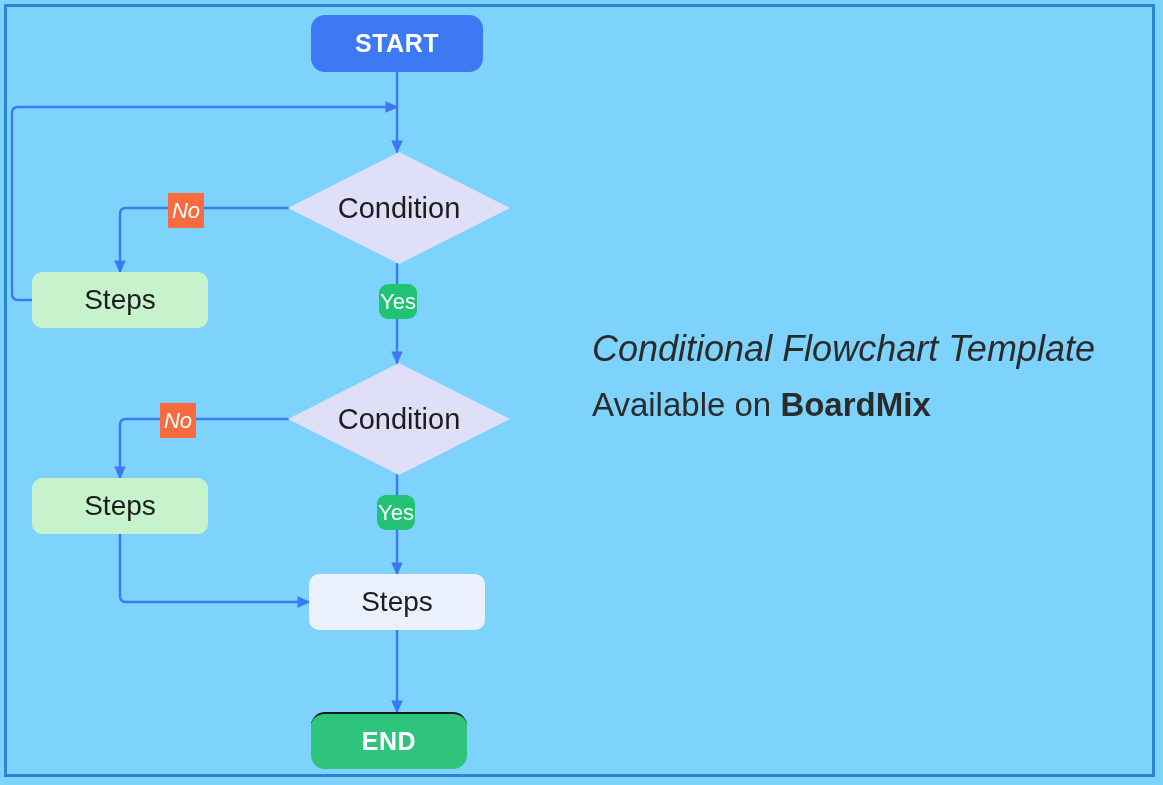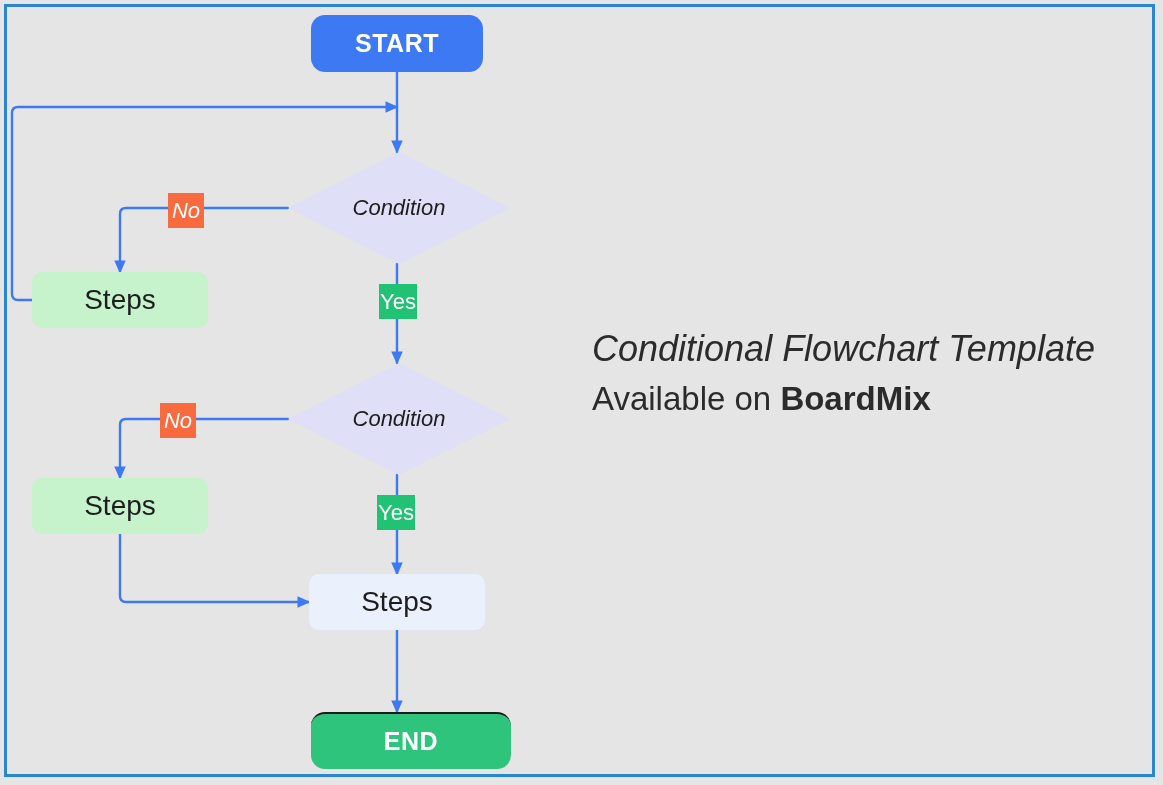--- a/index.html
+++ b/index.html
@@ -8,21 +8,21 @@
     padding: 0;
     background: #ffffff;
   }
   body {
     font-family: "Liberation Sans", sans-serif;
   }
   #canvas {
     position: relative;
     width: 1163px;
     height: 785px;
-    background: #e5e5e5;
+    background: #7dd3fc;
     overflow: hidden;
   }
   #frame-border {
     position: absolute;
     left: 4px;
     top: 4px;
     width: 1151px;
     height: 773px;
     border: 3px solid #2b86d0;
     box-sizing: border-box;
@@ -53,21 +53,21 @@
     font-weight: bold;
     letter-spacing: 0.5px;
   }
   #node-start {
     left: 311px;  top: 15px;
     width: 172px; height: 57px;
     background: #3d79f2;
   }
   #node-end {
     left: 311px;  top: 712px;
-    width: 200px; height: 57px;
+    width: 156px; height: 57px;
     background: #2ec47c;
     border-top: 2px solid #1b1b1b;
   }
 
   
   .process {
     border-radius: 10px;
     color: #1d1d1d;
     font-size: 28px;
   }
@@ -76,22 +76,21 @@
   #node-steps-1 { left: 32px;  top: 272px; width: 176px; height: 56px; }
   #node-steps-2 { left: 32px;  top: 478px; width: 176px; height: 56px; }
   #node-steps-3 { left: 309px; top: 574px; width: 176px; height: 56px; }
 
   
   .decision {
     width: 222px;
     height: 112px;
     background: transparent;
     color: #1d1d1d;
-    font-size: 22px;
-    font-style: italic;
+    font-size: 29px;
   }
   .decision .diamond-shape {
     position: absolute;
     left: 0; top: 0;
     width: 100%; height: 100%;
     background: #dfdff7;
     clip-path: polygon(50% 0%, 100% 50%, 50% 100%, 0% 50%);
   }
   .decision .decision-label {
     position: relative;
@@ -104,21 +103,21 @@
   .edge-label {
     position: absolute;
     display: flex;
     align-items: center;
     justify-content: center;
     color: #ffffff;
     font-size: 22px;
     box-sizing: border-box;
   }
   .label-no  { background: #f96a3f; font-style: italic; }
-  .label-yes { background: #22c274; }
+  .label-yes { background: #22c274; border-radius: 9px; }
   #label-no-1  { left: 168px; top: 193px; width: 36px; height: 35px; }
   #label-no-2  { left: 160px; top: 403px; width: 36px; height: 35px; }
   #label-yes-1 { left: 379px; top: 284px; width: 38px; height: 35px; }
   #label-yes-2 { left: 377px; top: 495px; width: 38px; height: 35px; }
 
   
   #caption {
     position: absolute;
     left: 592px;
     top: 328px;
@@ -128,21 +127,21 @@
   #caption-line-1 {
     font-size: 36px;
     font-style: italic;
     font-weight: normal;
     line-height: 1.15;
     white-space: nowrap;
   }
   #caption-line-2 {
     font-size: 33px;
     line-height: 1.2;
-    margin-top: 10px;
+    margin-top: 16px;
     white-space: nowrap;
   }
   #caption-brand { font-weight: bold; }
 </style>
 </head>
 <body>
 
 <div id="canvas">
 
   <svg id="edges" viewBox="0 0 1163 785" xmlns="http://www.w3.org/2000/svg">

